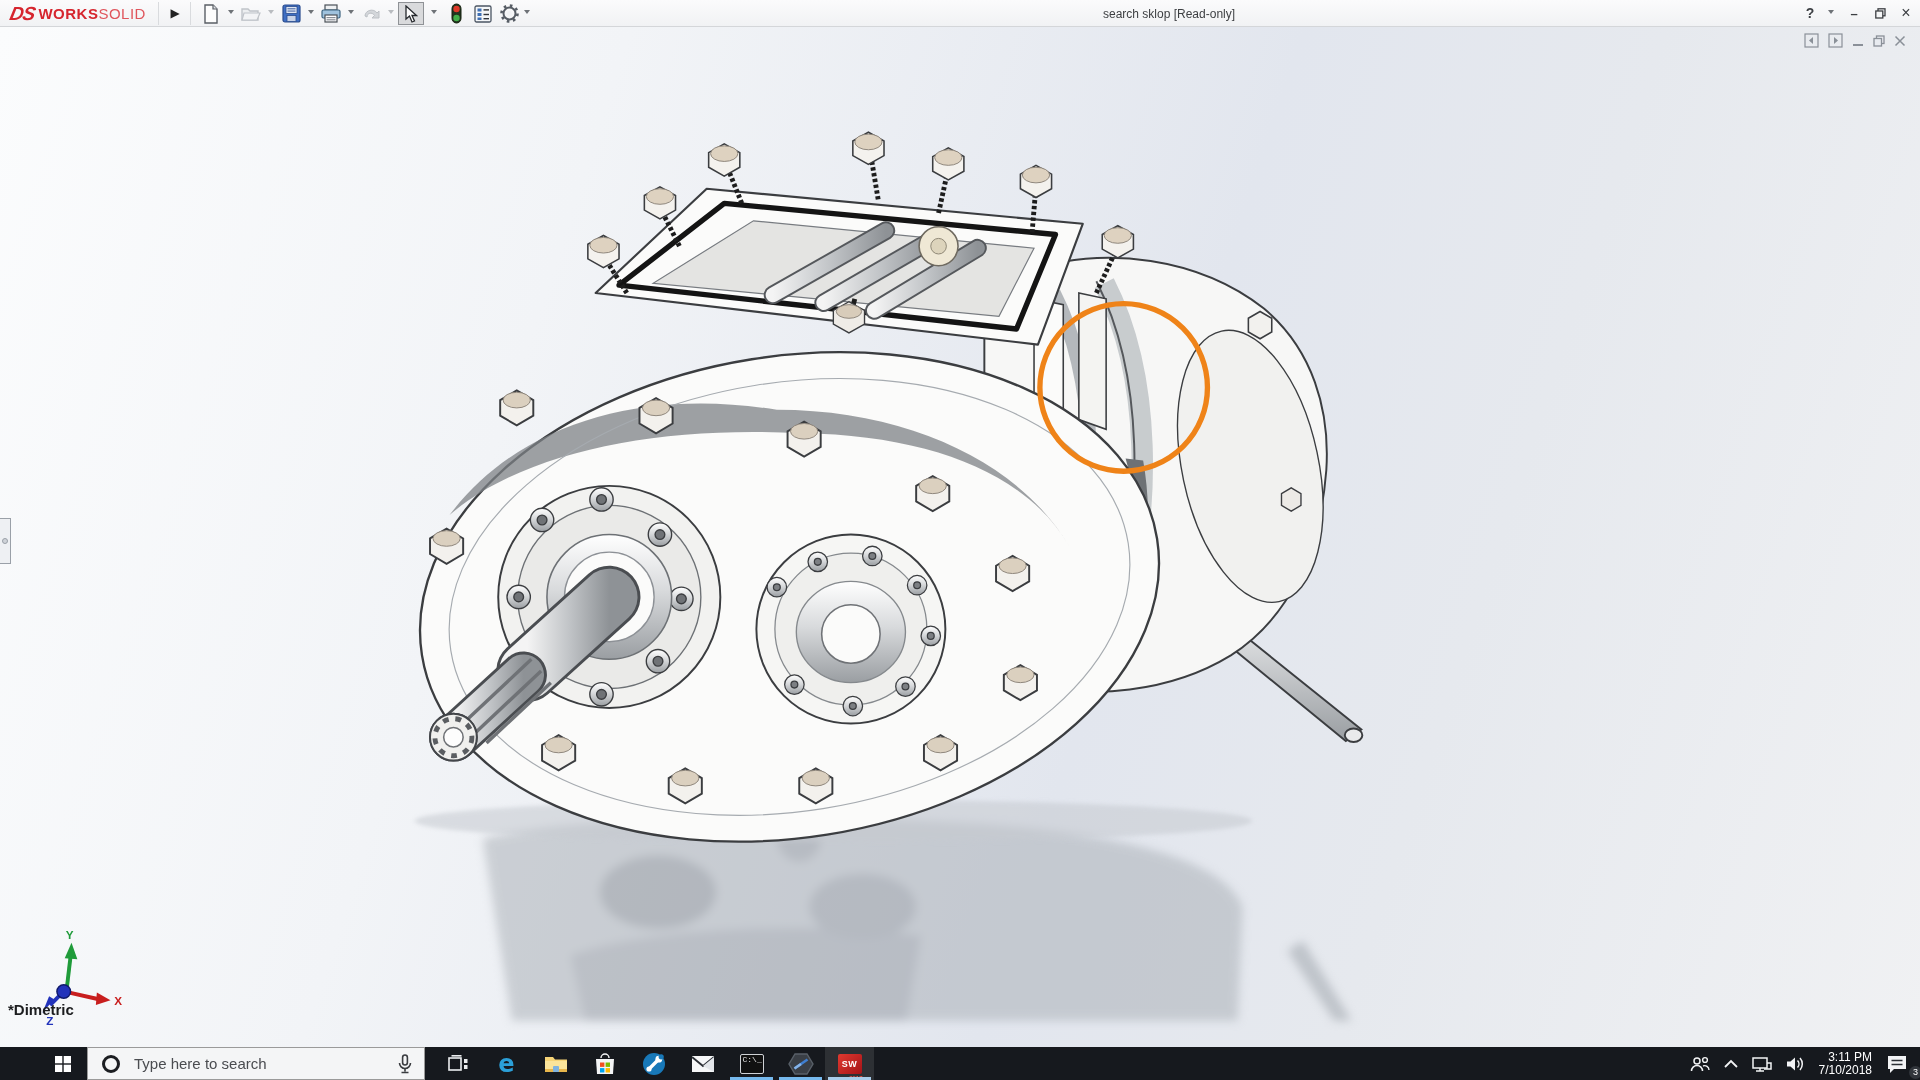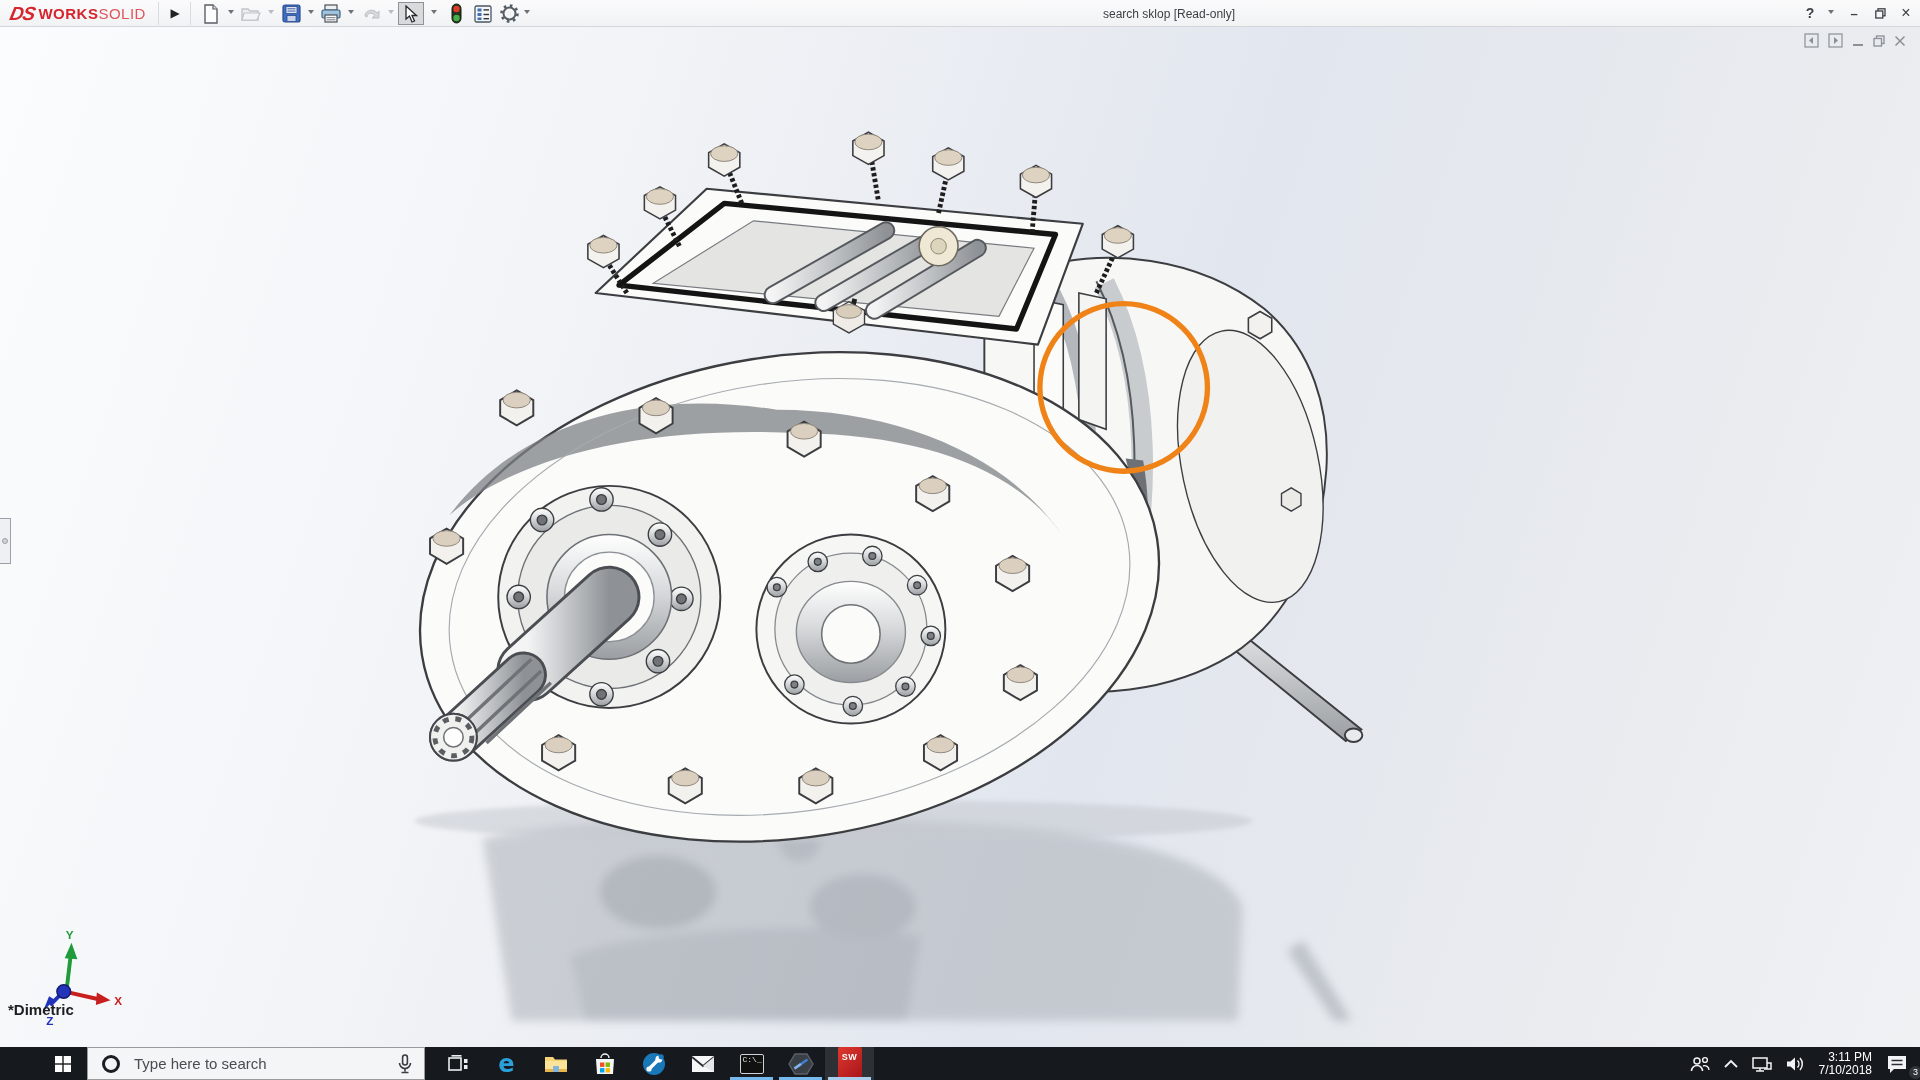--- a/index.html
+++ b/index.html
@@ -43,21 +43,21 @@
   .searchbox .mic { margin-right:12px; }
   .task-icon { width:49px; height:33px; position:relative; display:flex; align-items:center; justify-content:center; }
   .task-icon .run { position:absolute; bottom:0; left:3px; right:3px; height:3px; background:#76b9ed; }
   .task-icon.active { background:rgba(255,255,255,.10); }
   .task-icon.active .run { background:#a9cdea; }
   .tray { position:absolute; right:0; top:0; height:33px; display:flex; align-items:center; }
   .tray-item { height:33px; display:flex; align-items:center; justify-content:center; padding:0 6px; }
   .clock { text-align:right; color:#fff; font-size:12px; line-height:13px; padding:0 8px; }
   .badge { position:absolute; right:-2px; bottom:1px; width:13px; height:13px; border-radius:50%;
     background:#31353b; color:#fff; font-size:9px; line-height:13px; text-align:center; }
-  .sw-cube { width:24px; height:33px; background:linear-gradient(135deg,#e0392f,#a51318); border-radius:2px;
+  .sw-cube { width:24px; height:20px; background:linear-gradient(135deg,#e0392f,#a51318); border-radius:2px;
     position:relative; color:#fff; font-weight:bold; font-size:9px; text-align:center; line-height:20px; letter-spacing:.5px; }
   .sw-year { position:absolute; right:-1px; bottom:-7px; font-size:6px; color:#e8554a; font-weight:bold; letter-spacing:0; line-height:6px; }
   .cmd-box { width:24px; height:20px; background:#111; border:1px solid #cfd2d6; border-radius:2px;
     color:#e8e8e8; font-family:"Liberation Mono", monospace; font-size:8px; line-height:9px; padding-left:2px; }
   .edge-e { font-size:24px; font-weight:bold; color:#2b9fd8; font-family:"DejaVu Sans", sans-serif; line-height:24px; }
 </style>
 </head>
 <body>
 
 <div class="titlebar">

